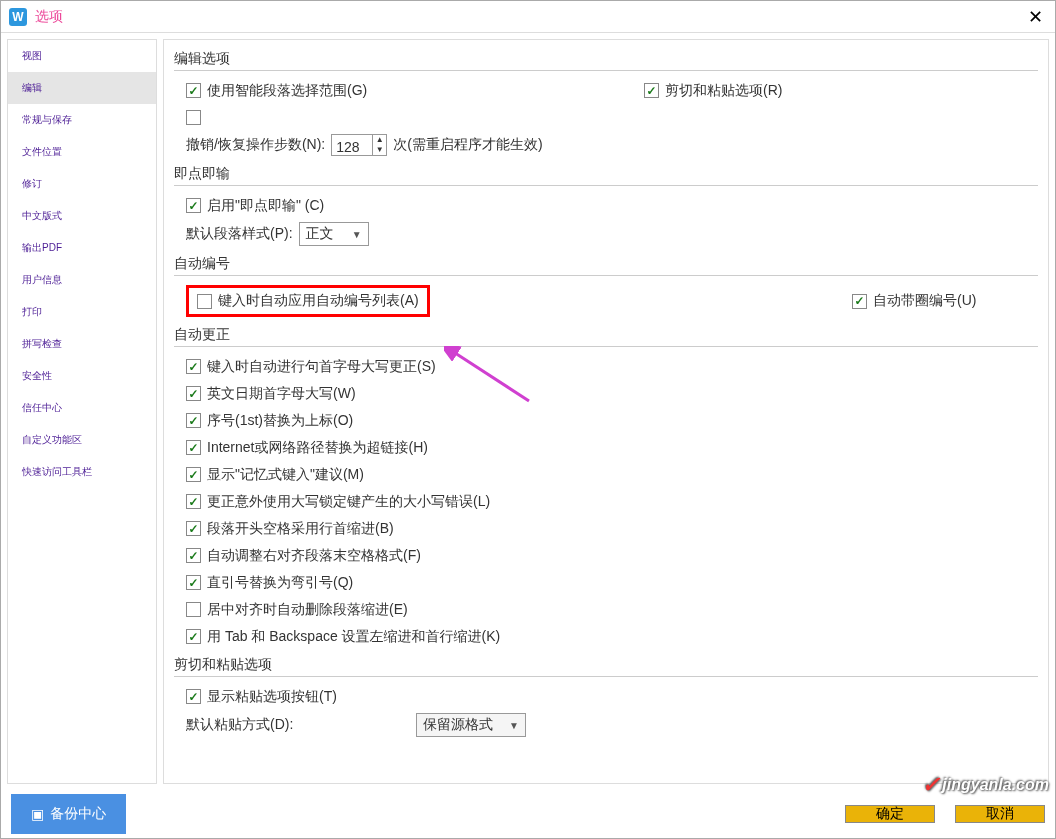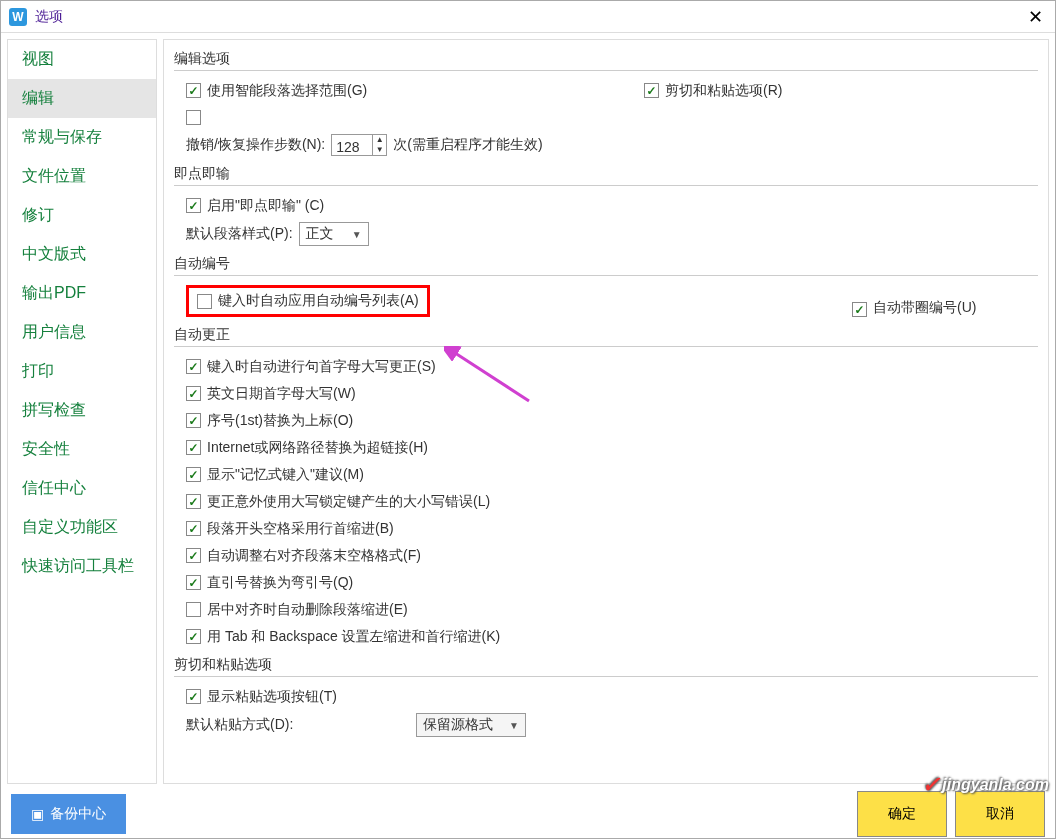--- a/index.html
+++ b/index.html
@@ -1,24 +1,24 @@
 <!DOCTYPE html>
 <html><head>
 <meta charset="utf-8">
 <style>
   * { box-sizing: border-box; font-family: "Microsoft YaHei", sans-serif; }
   body { margin: 0; background: #fff; }
   .window { width: 1056px; height: 839px; border: 1px solid #aaa; position: relative; display: flex; flex-direction: column; }
   .titlebar { height: 32px; display: flex; align-items: center; padding: 0 8px; border-bottom: 1px solid #ddd; }
   .app-icon { width: 18px; height: 18px; background: #2c97de; border-radius: 3px; display: flex; align-items: center; justify-content: center; color: #fff; font-size: 12px; font-weight: bold; margin-right: 8px; }
-  .title-text { font-size: 14px; color: #4c1d95; flex: 1; }
+  .title-text { font-size: 14px; color: #ec4899; flex: 1; }
   .close-btn { font-size: 18px; cursor: pointer; padding: 0 4px; }
   .body { flex: 1; display: flex; overflow: hidden; }
   .sidebar { width: 150px; border: 1px solid #ddd; margin: 6px 4px 6px 6px; overflow: auto; }
-  .sidebar-item { padding: 9px 14px; font-size: 16px; color: #15803d; cursor: pointer; }
+  .sidebar-item { padding: 9px 14px; font-size: 10px; color: #4c1d95; cursor: pointer; }
   .sidebar-item.active { background: #e5e5e5; }
   .content-wrap { flex: 1; position: relative; margin: 6px 6px 6px 2px; border: 1px solid #ddd; }
   .content { position: absolute; inset: 0; overflow-y: scroll; padding: 4px 10px 10px 10px; font-size: 14px; color: #333; }
   .section-title { font-size: 14px; padding: 6px 0 2px 0; border-bottom: 1px solid #ccc; margin-bottom: 6px; }
   .row { display: flex; align-items: center; padding: 3px 0 3px 12px; min-height: 27px; }
   .chk { width: 15px; height: 15px; border: 1px solid #888; margin-right: 6px; display: inline-flex; align-items: center; justify-content: center; font-size: 12px; color: #2c7; position: relative; }
   .chk.checked::after { content: "✓"; color: #1a7a1a; position: absolute; font-weight: bold; }
   .two-col { display: flex; gap: 28px; }
   .col-l { width: 430px; }
   .col-r { flex: 1; }
@@ -26,21 +26,21 @@
   .num-input { width: 56px; height: 22px; border: 1px solid #999; display: inline-flex; align-items: flex-end; padding: 0 4px; margin: 0 6px; position: relative; }
   .spinner { position: absolute; right: 0; top: 0; bottom: 0; width: 14px; display: flex; flex-direction: column; border-left: 1px solid #999; }
   .spinner span { flex:1; font-size:8px; text-align:center; line-height:1; display:flex; align-items:center; justify-content:center; }
   .select { border: 1px solid #999; height: 24px; display: inline-flex; align-items: center; padding: 0 6px; min-width: 70px; position: relative; }
   .select .caret { position: absolute; right: 6px; font-size: 10px; color: #555; }
   .select.wide { min-width: 110px; background:#f5f5f5;text-align:right; }
   .footer { height: 48px; display: flex; align-items: center; padding: 0 10px; }
   .backup-btn { background: #4a90e2; color: #fff; height: 40px; padding: 0 20px; display: flex; align-items: center; font-size: 14px; cursor: pointer; }
   .backup-btn .icon { margin-right: 6px; }
   .footer-spacer { flex: 1; }
-  .dlg-btn { width: 90px; height: 46px; border: 1px solid #888; background: #fde047; margin-left: 8px; display: flex; align-items: center; justify-content: center; font-size: 14px; cursor: pointer; }
+  .dlg-btn { width: 90px; height: 18px; border: 1px solid #888; background: #eab308; margin-left: 20px; display: flex; align-items: center; justify-content: center; font-size: 14px; cursor: pointer; }
   .arrow-svg { position: absolute; left: 280px; top: 306px; pointer-events: none; }
   .watermark { position: absolute; right: 6px; bottom: 40px; font-size: 16px; font-style: italic; font-weight: bold; color: #fff; text-shadow: 1px 1px 2px #555,-1px -1px 2px #555; display:flex; align-items:center; }
   .watermark .check { color:#e33; font-size:22px; margin-right:2px; }
   
   .content::-webkit-scrollbar { width: 16px; }
   .content::-webkit-scrollbar-track { background: #f0f0f0; }
   .content::-webkit-scrollbar-thumb { background: #c0c0c0; }
 </style>
 </head>
 <body>
@@ -114,21 +114,21 @@
       </div>
 
       <div class="section-title">自动编号</div>
       <div class="two-col">
         <div class="col-l" style="padding:3px 0 3px 12px;position:relative;">
           <span class="highlight-box">
             <span class="chk"></span>
             <span>键入时自动应用自动编号列表(A)</span>
           </span>
         </div>
-        <div class="col-r row" style="padding-left:220px;align-items:flex-end;">
+        <div class="col-r row" style="padding-left:220px;">
           <span class="chk checked"></span>
           <span>自动带圈编号(U)</span>
         </div>
       </div>
 
       <div class="section-title">自动更正</div>
       <div class="row">
             <span class="chk checked"></span>
             <span>键入时自动进行句首字母大写更正(S)</span>
           </div>

